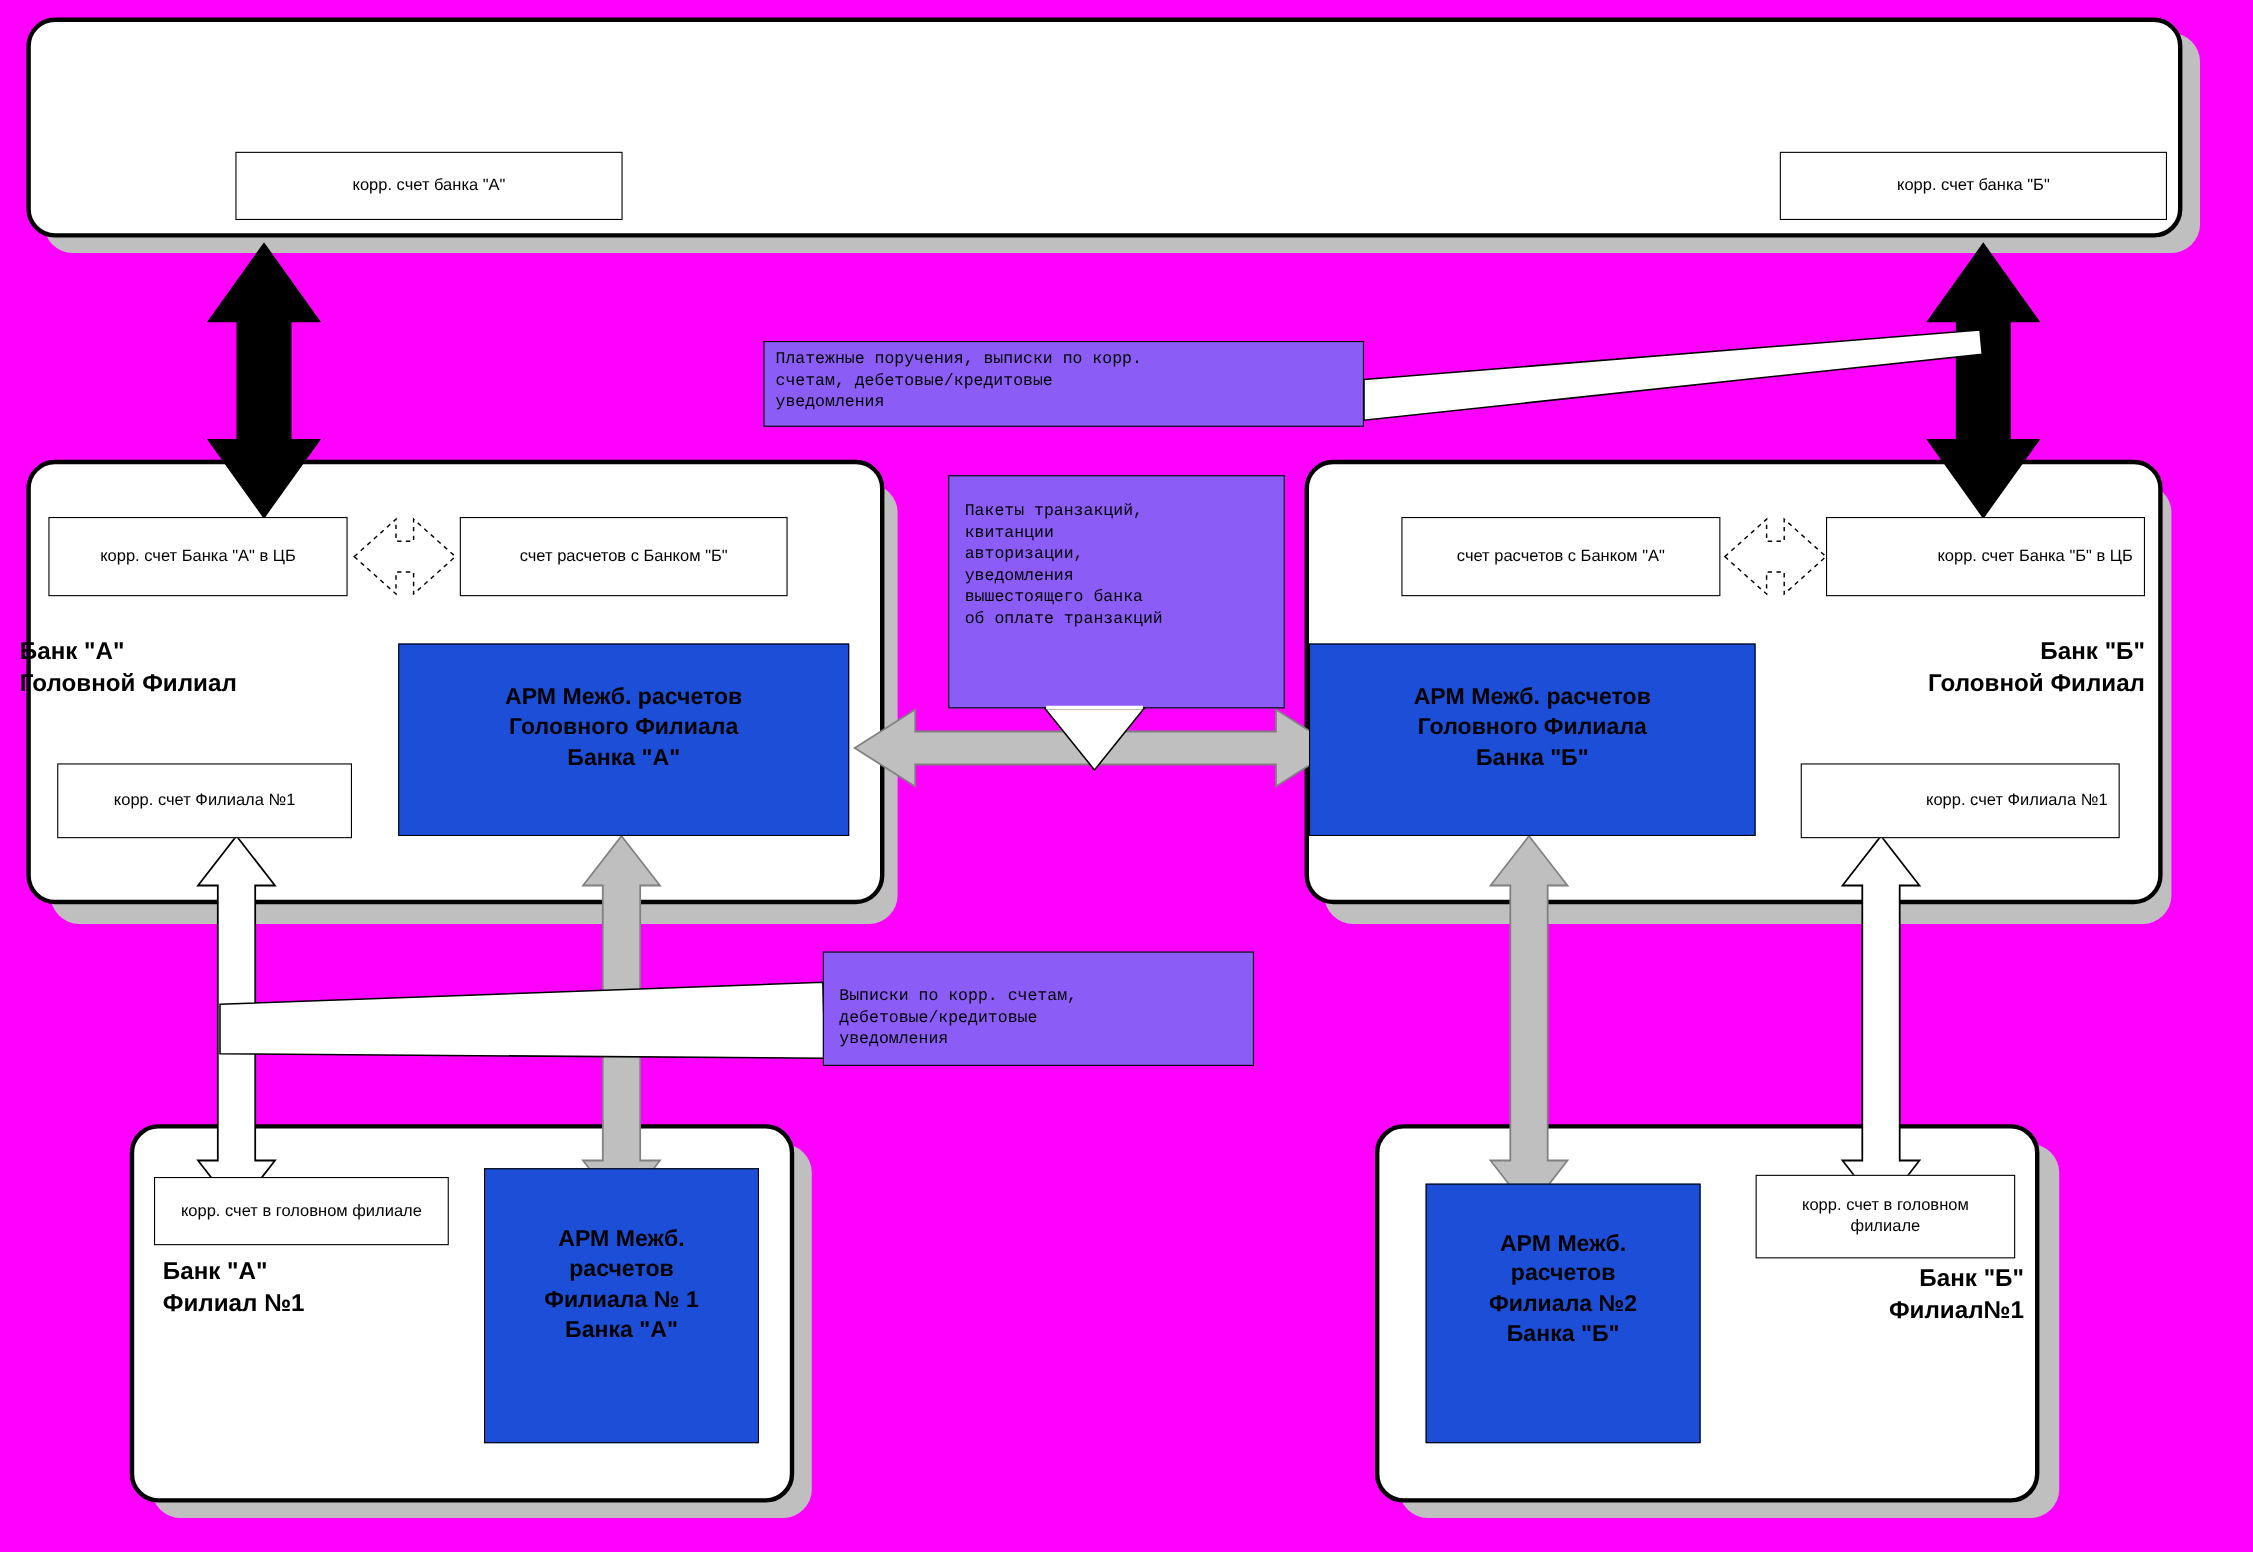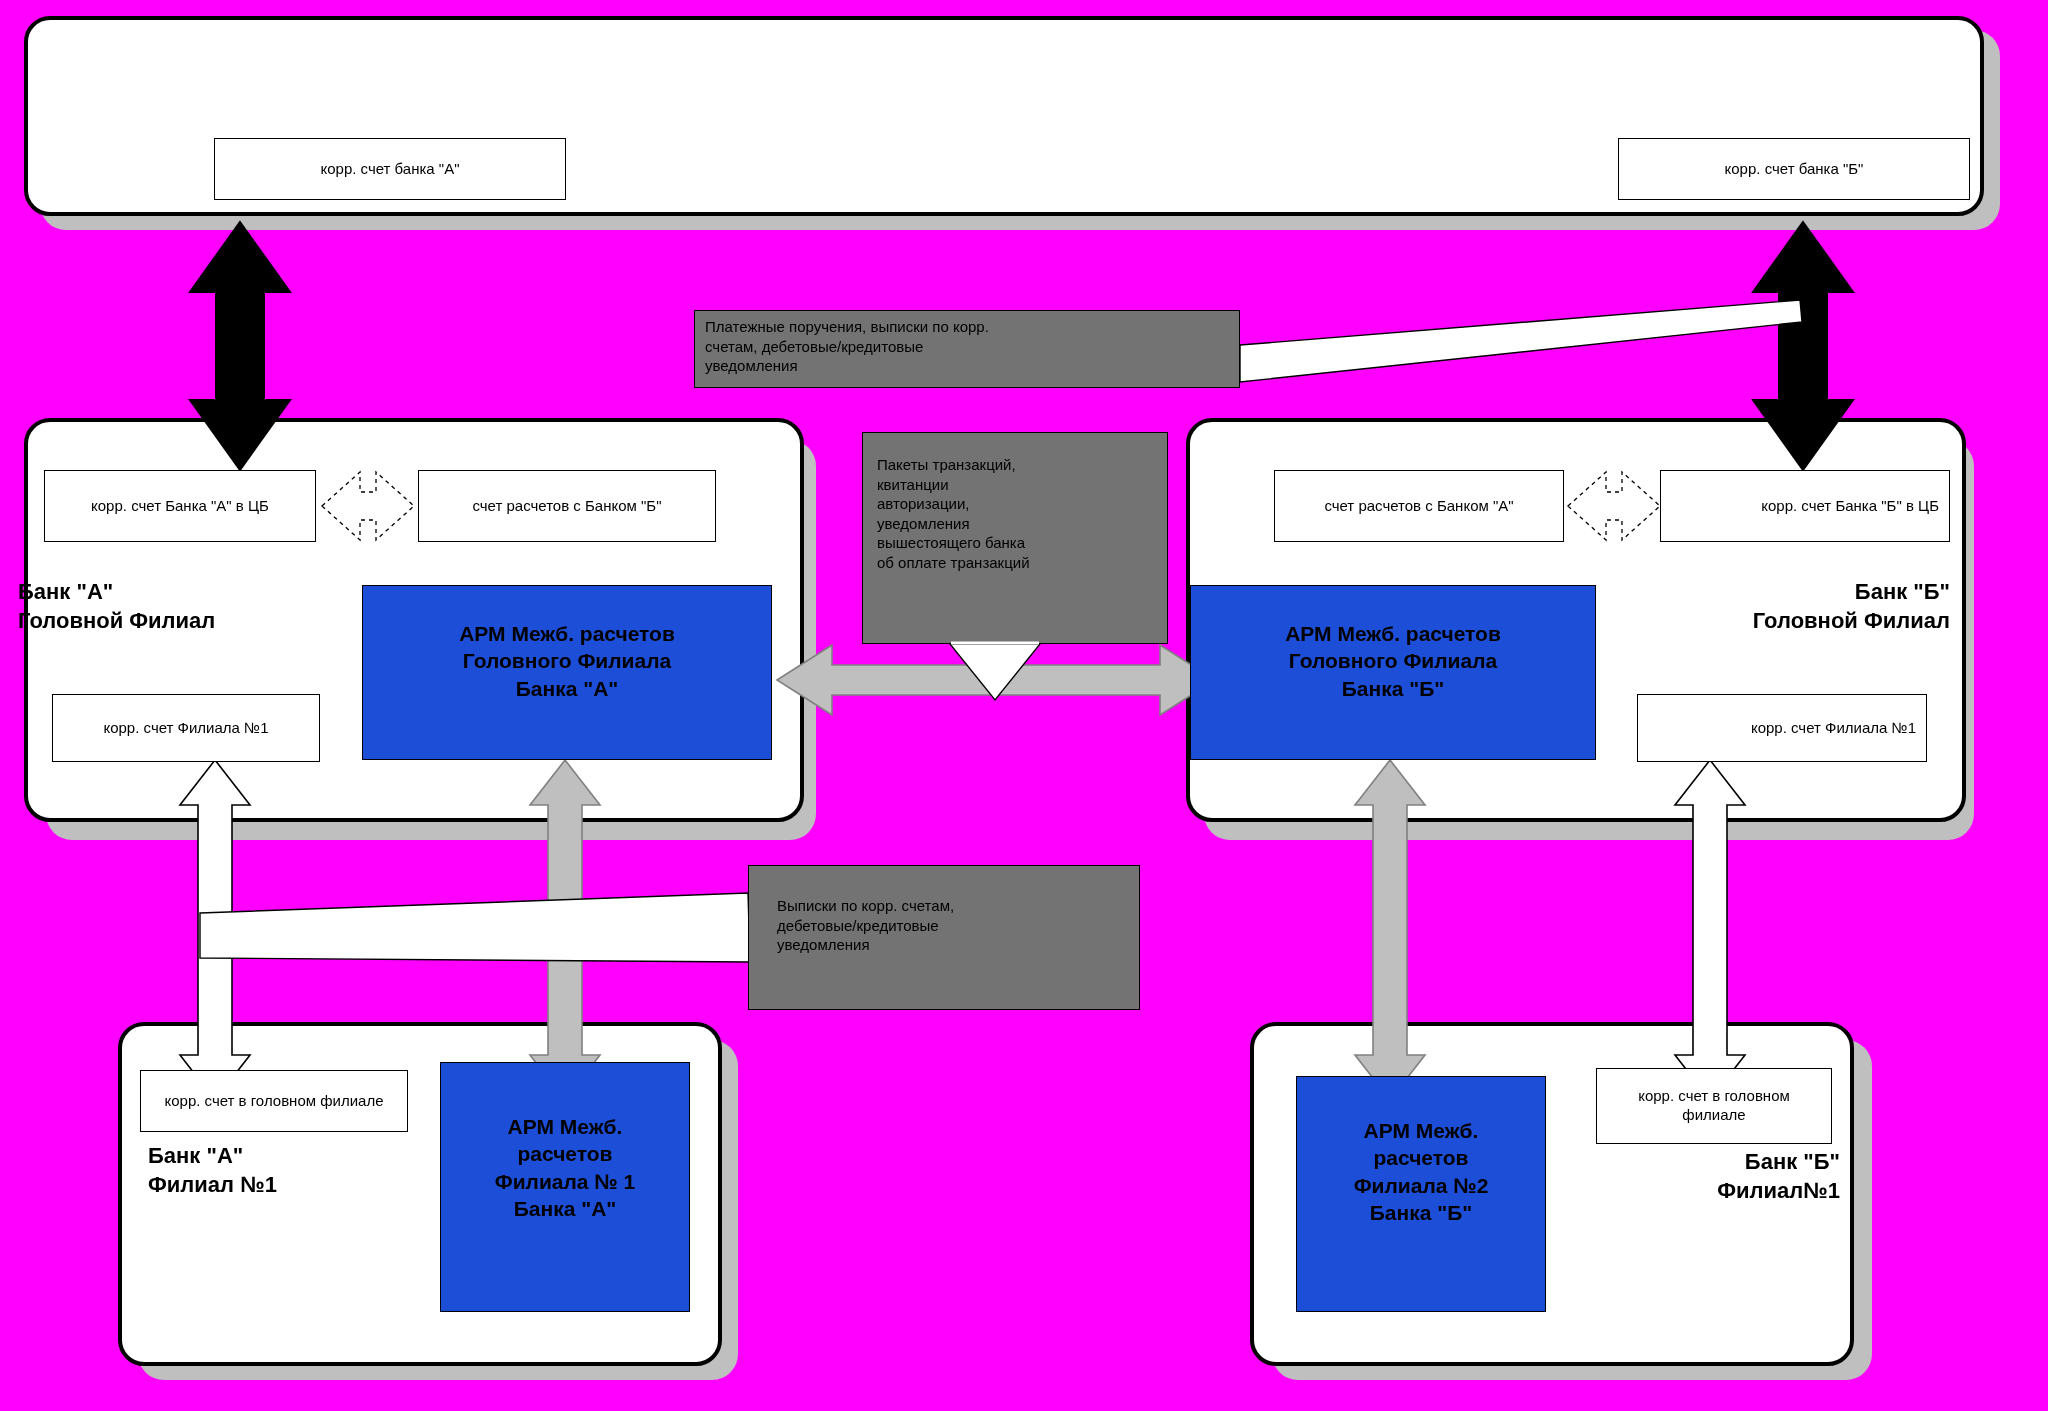--- a/index.html
+++ b/index.html
@@ -75,25 +75,26 @@
     justify-content:center;
   }
   .armbox .txt{
     font-size:21px;font-weight:bold;line-height:1.3;color:#000;
     white-space:pre-line;width:100%;
   }
 
   
   .note{
     position:absolute;
-    background:#737373;
+    background:#8b5cf6;
     border:1.5px solid #000;
     box-sizing:border-box;
     z-index:13;
     padding:6px 10px;
+    font-family:Liberation Mono, monospace;
   }
   .note .txt{font-size:15px;line-height:1.3;color:#000;white-space:pre-line;}
 
   
   svg.layer{position:absolute;left:0;top:0;width:2048px;height:1411px;overflow:visible;}
   svg.layer.back{z-index:8;}
   svg.layer.front{z-index:20;}
 </style>
 </head>
 <body>
@@ -223,21 +224,21 @@
 квитанции
 авторизации,
 уведомления
 вышестоящего банка
 об оплате транзакций</span>
   </div>
 
   <svg class="layer back" viewBox="0 0 2048 1411">
     <polygon fill="#FFFFFF" stroke="#000000" stroke-width="1.4" points="200,913 748,893 750,962 200,958"></polygon>
   </svg>
-  <div class="note" style="left:748px;top:865px;width:392px;height:145px;padding:30px 28px;">
+  <div class="note" style="left:748px;top:865px;width:392px;height:104px;padding:30px 14px;">
     <span class="txt t-right">Выписки по корр. счетам,
 дебетовые/кредитовые
 уведомления</span>
   </div>
 
   <div class="panel" style="left:118px;top:1022px;width:604px;height:344px;"></div>
 
   <div class="box" style="left:140px;top:1070px;width:268px;height:62px;">
     <span class="txt t-center">корр. счет в
 головном филиале</span>

